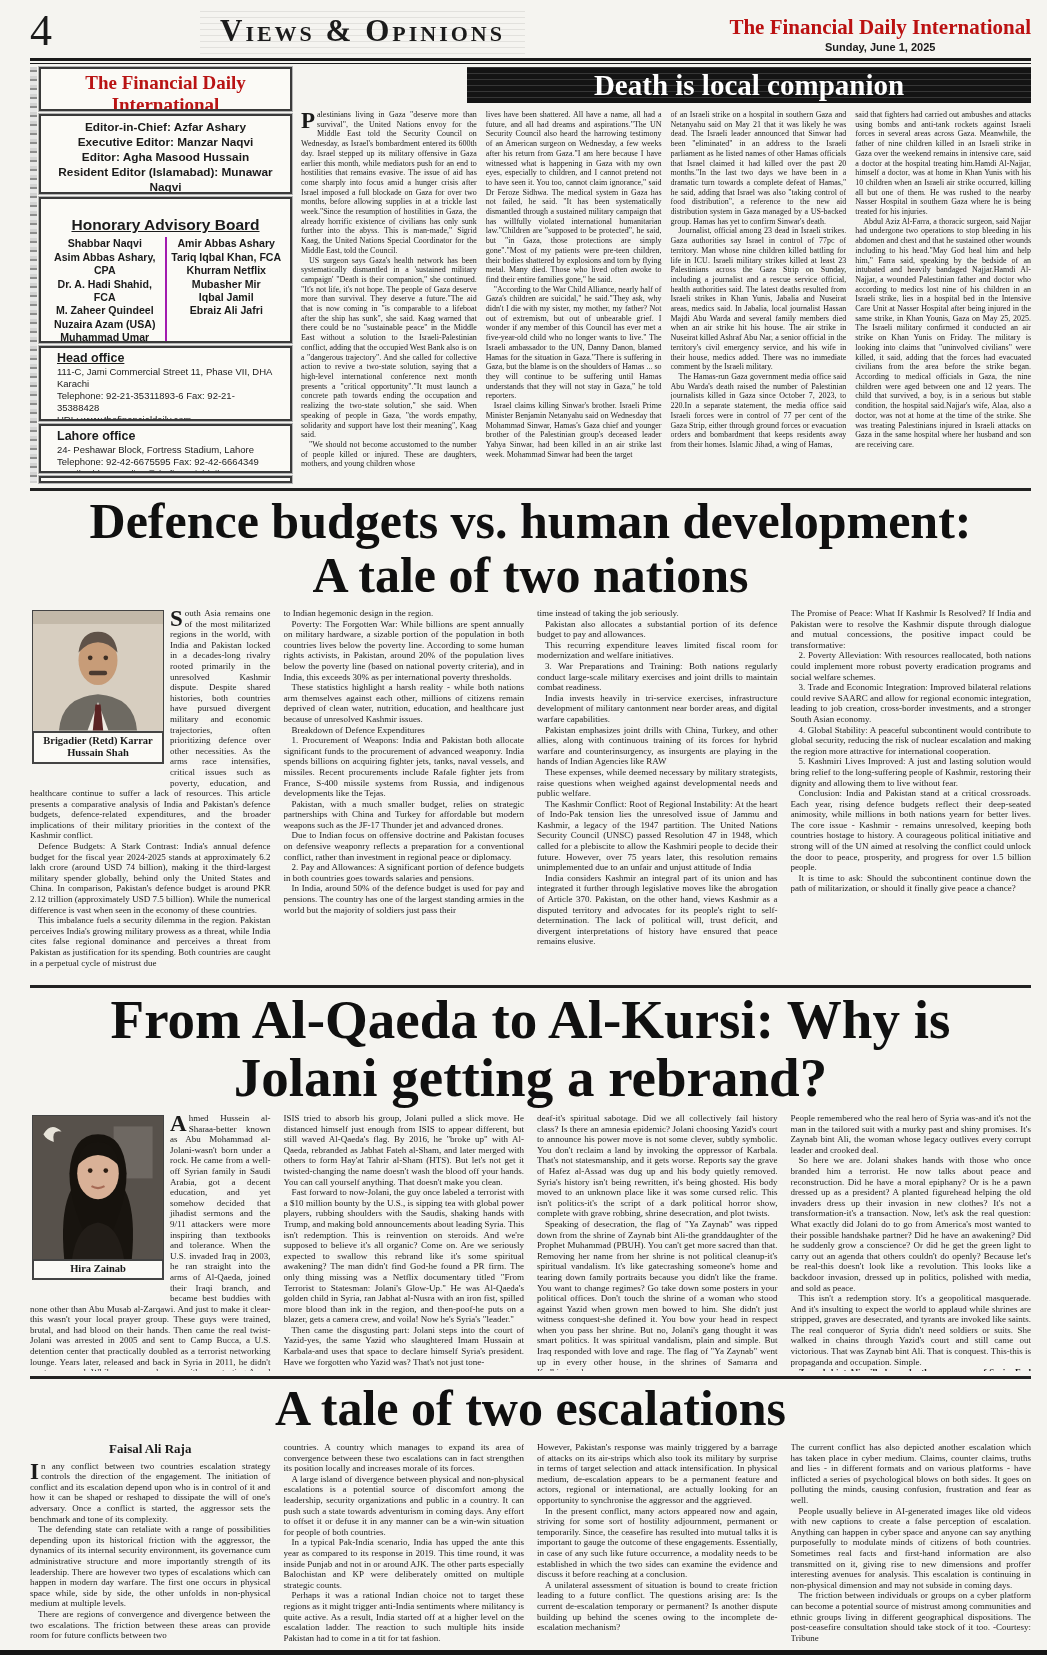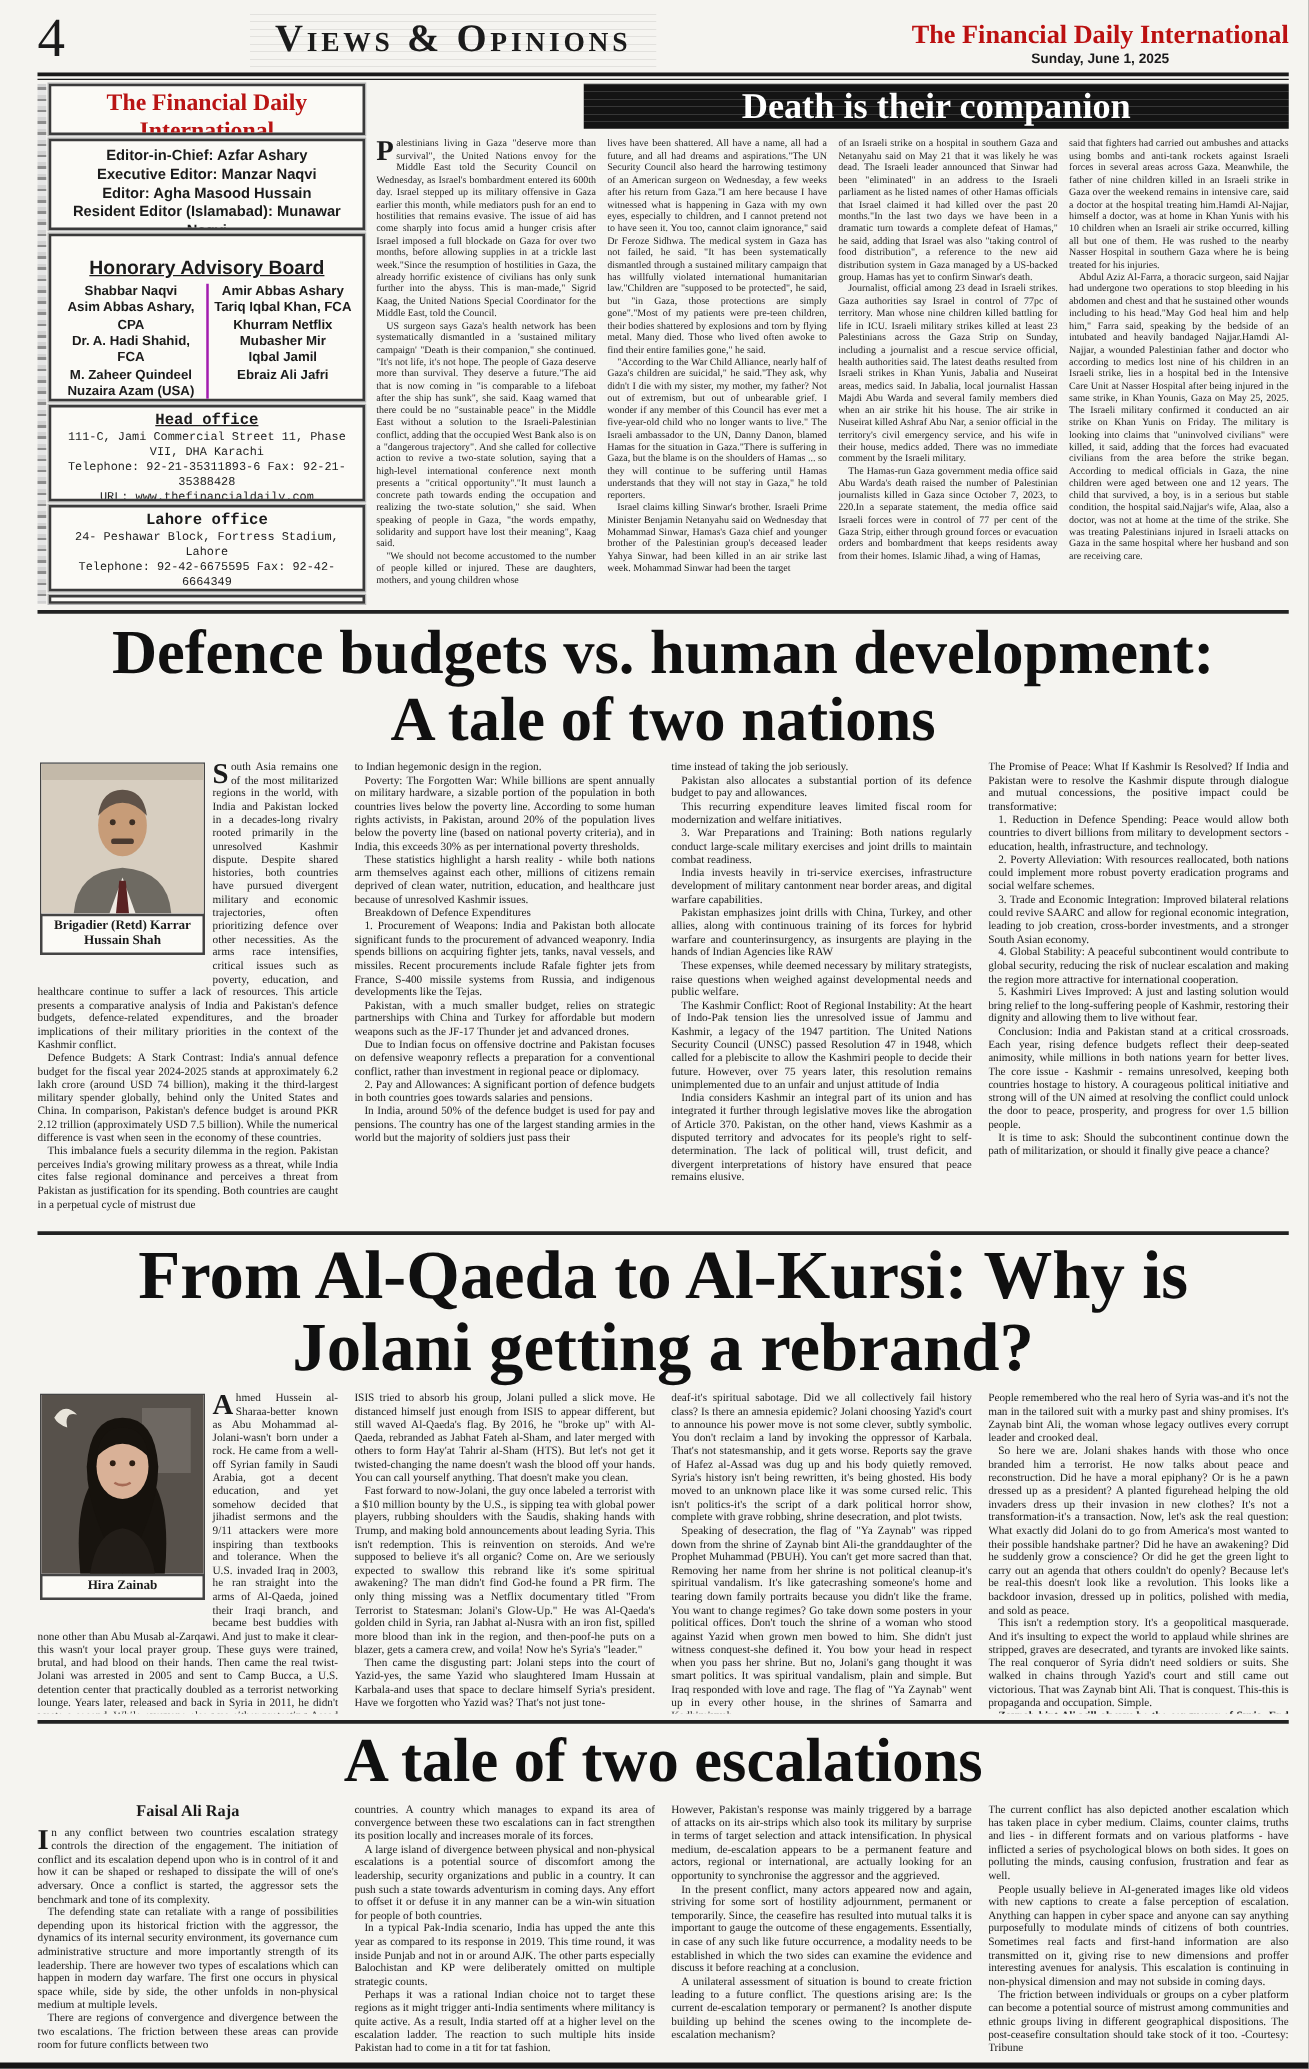--- a/index.html
+++ b/index.html
@@ -27,21 +27,21 @@
   .mh-box { border:2px solid #3a3a3a; box-shadow:0 0 0 1px #b5b5b5; background:#fbfaf6; padding:16px 4px; overflow:hidden; }
   .mh-title { color:#b91414; font-size:19px; font-weight:700; text-align:center; padding:3px 2px 4px; }
   .mh-editors { font-family:"Liberation Sans",sans-serif; text-align:center; padding:4px 5px; }
   .mh-editor-line { font-size:11.8px; font-weight:700; line-height:15px; }
   .mh-h1 { font-size:15.5px; font-weight:700; text-decoration:underline; text-align:center;
            font-family:"Liberation Sans",sans-serif; margin:1px 0 3px; }
   .adv-cols { display:flex; }
   .adv-col { flex:1; text-align:center; font-family:"Liberation Sans",sans-serif; padding:0 2px 2px; }
   .adv-col.right { border-left:2px solid #a21caf; }
   .adv-name { font-size:10.6px; font-weight:700; line-height:13.4px; }
-  .mh-office { text-align:center; font-family:Liberation Mono, monospace; padding:3px 4px; }
+  .mh-office { text-align:left; font-family:Liberation Sans, sans-serif; padding:3px 16px; }
   .mh-h2 { font-size:12.5px; font-weight:700; margin-bottom:1px; }
   .mh-h2.u { text-decoration:underline; }
   .office-line { font-size:9.5px; line-height:12px; color:#222; }
   .mh-disclaimer { flex:1; padding:1px 6px 2px; }
   .disc-title { font-size:20px; font-weight:700; text-align:center; line-height:23px; }
 
   
   .cols { display:flex; overflow:hidden; }
   .col { flex:1; overflow:hidden; text-align:justify; }
   .para { text-indent:8px; }
@@ -145,21 +145,21 @@
             </div>
         </div>
         <div class="mh-box mh-disclaimer">
           <div class="disc-title">Disclaimer:</div>
 
         </div>
       </div>
     </aside>
 
     <section class="article1">
-      <div class="banner">Death is their companion</div>
+      <div class="banner">Death is local companion</div>
       <div class="cols a1">
         <div class="col dropcap-col">
             <p class="para">Palestinians living in Gaza "deserve more than survival", the United Nations envoy for the Middle East told the Security Council on Wednesday, as Israel's bombardment entered its 600th day. Israel stepped up its military offensive in Gaza earlier this month, while mediators push for an end to hostilities that remains evasive. The issue of aid has come sharply into focus amid a hunger crisis after Israel imposed a full blockade on Gaza for over two months, before allowing supplies in at a trickle last week."Since the resumption of hostilities in Gaza, the already horrific existence of civilians has only sunk further into the abyss. This is man-made," Sigrid Kaag, the United Nations Special Coordinator for the Middle East, told the Council.</p>
             <p class="para">US surgeon says Gaza's health network has been systematically dismantled in a 'sustained military campaign' "Death is their companion," she continued. "It's not life, it's not hope. The people of Gaza deserve more than survival. They deserve a future."The aid that is now coming in "is comparable to a lifeboat after the ship has sunk", she said. Kaag warned that there could be no "sustainable peace" in the Middle East without a solution to the Israeli-Palestinian conflict, adding that the occupied West Bank also is on a "dangerous trajectory". And she called for collective action to revive a two-state solution, saying that a high-level international conference next month presents a "critical opportunity"."It must launch a concrete path towards ending the occupation and realizing the two-state solution," she said. When speaking of people in Gaza, "the words empathy, solidarity and support have lost their meaning", Kaag said.</p>
             <p class="para">"We should not become accustomed to the number of people killed or injured. These are daughters, mothers, and young children whose</p>
           </div>
         <div class="col">
             <p class="para">lives have been shattered. All have a name, all had a future, and all had dreams and aspirations."The UN Security Council also heard the harrowing testimony of an American surgeon on Wednesday, a few weeks after his return from Gaza."I am here because I have witnessed what is happening in Gaza with my own eyes, especially to children, and I cannot pretend not to have seen it. You too, cannot claim ignorance," said Dr Feroze Sidhwa. The medical system in Gaza has not failed, he said. "It has been systematically dismantled through a sustained military campaign that has willfully violated international humanitarian law."Children are "supposed to be protected", he said, but "in Gaza, those protections are simply gone"."Most of my patients were pre-teen children, their bodies shattered by explosions and torn by flying metal. Many died. Those who lived often awoke to find their entire families gone," he said.</p>
             <p class="para">"According to the War Child Alliance, nearly half of Gaza's children are suicidal," he said."They ask, why didn't I die with my sister, my mother, my father? Not out of extremism, but out of unbearable grief. I wonder if any member of this Council has ever met a five-year-old child who no longer wants to live." The Israeli ambassador to the UN, Danny Danon, blamed Hamas for the situation in Gaza."There is suffering in Gaza, but the blame is on the shoulders of Hamas ... so they will continue to be suffering until Hamas understands that they will not stay in Gaza," he told reporters.</p>
             <p class="para">Israel claims killing Sinwar's brother. Israeli Prime Minister Benjamin Netanyahu said on Wednesday that Mohammad Sinwar, Hamas's Gaza chief and younger brother of the Palestinian group's deceased leader Yahya Sinwar, had been killed in an air strike last week. Mohammad Sinwar had been the target</p>
@@ -224,21 +224,20 @@
           <p class="para">This recurring expenditure leaves limited fiscal room for modernization and welfare initiatives.</p>
           <p class="para">3. War Preparations and Training: Both nations regularly conduct large-scale military exercises and joint drills to maintain combat readiness.</p>
           <p class="para">India invests heavily in tri-service exercises, infrastructure development of military cantonment near border areas, and digital warfare capabilities.</p>
           <p class="para">Pakistan emphasizes joint drills with China, Turkey, and other allies, along with continuous training of its forces for hybrid warfare and counterinsurgency, as insurgents are playing in the hands of Indian Agencies like RAW</p>
           <p class="para">These expenses, while deemed necessary by military strategists, raise questions when weighed against developmental needs and public welfare.</p>
           <p class="para">The Kashmir Conflict: Root of Regional Instability: At the heart of Indo-Pak tension lies the unresolved issue of Jammu and Kashmir, a legacy of the 1947 partition. The United Nations Security Council (UNSC) passed Resolution 47 in 1948, which called for a plebiscite to allow the Kashmiri people to decide their future. However, over 75 years later, this resolution remains unimplemented due to an unfair and unjust attitude of India</p>
           <p class="para">India considers Kashmir an integral part of its union and has integrated it further through legislative moves like the abrogation of Article 370. Pakistan, on the other hand, views Kashmir as a disputed territory and advocates for its people's right to self-determination. The lack of political will, trust deficit, and divergent interpretations of history have ensured that peace remains elusive.</p>
         </div>
       <div class="col">
           <p class="para">The Promise of Peace: What If Kashmir Is Resolved? If India and Pakistan were to resolve the Kashmir dispute through dialogue and mutual concessions, the positive impact could be transformative:</p>
-          <p class="para">1. Reduction in Defence Spending: Peace would allow both countries to divert billions from military to development sectors - education, health, infrastructure, and technology.</p>
           <p class="para">2. Poverty Alleviation: With resources reallocated, both nations could implement more robust poverty eradication programs and social welfare schemes.</p>
           <p class="para">3. Trade and Economic Integration: Improved bilateral relations could revive SAARC and allow for regional economic integration, leading to job creation, cross-border investments, and a stronger South Asian economy.</p>
           <p class="para">4. Global Stability: A peaceful subcontinent would contribute to global security, reducing the risk of nuclear escalation and making the region more attractive for international cooperation.</p>
           <p class="para">5. Kashmiri Lives Improved: A just and lasting solution would bring relief to the long-suffering people of Kashmir, restoring their dignity and allowing them to live without fear.</p>
           <p class="para">Conclusion: India and Pakistan stand at a critical crossroads. Each year, rising defence budgets reflect their deep-seated animosity, while millions in both nations yearn for better lives. The core issue - Kashmir - remains unresolved, keeping both countries hostage to history. A courageous political initiative and strong will of the UN aimed at resolving the conflict could unlock the door to peace, prosperity, and progress for over 1.5 billion people.</p>
           <p class="para">It is time to ask: Should the subcontinent continue down the path of militarization, or should it finally give peace a chance?</p>
         </div>
     </div>
   </section>
 

